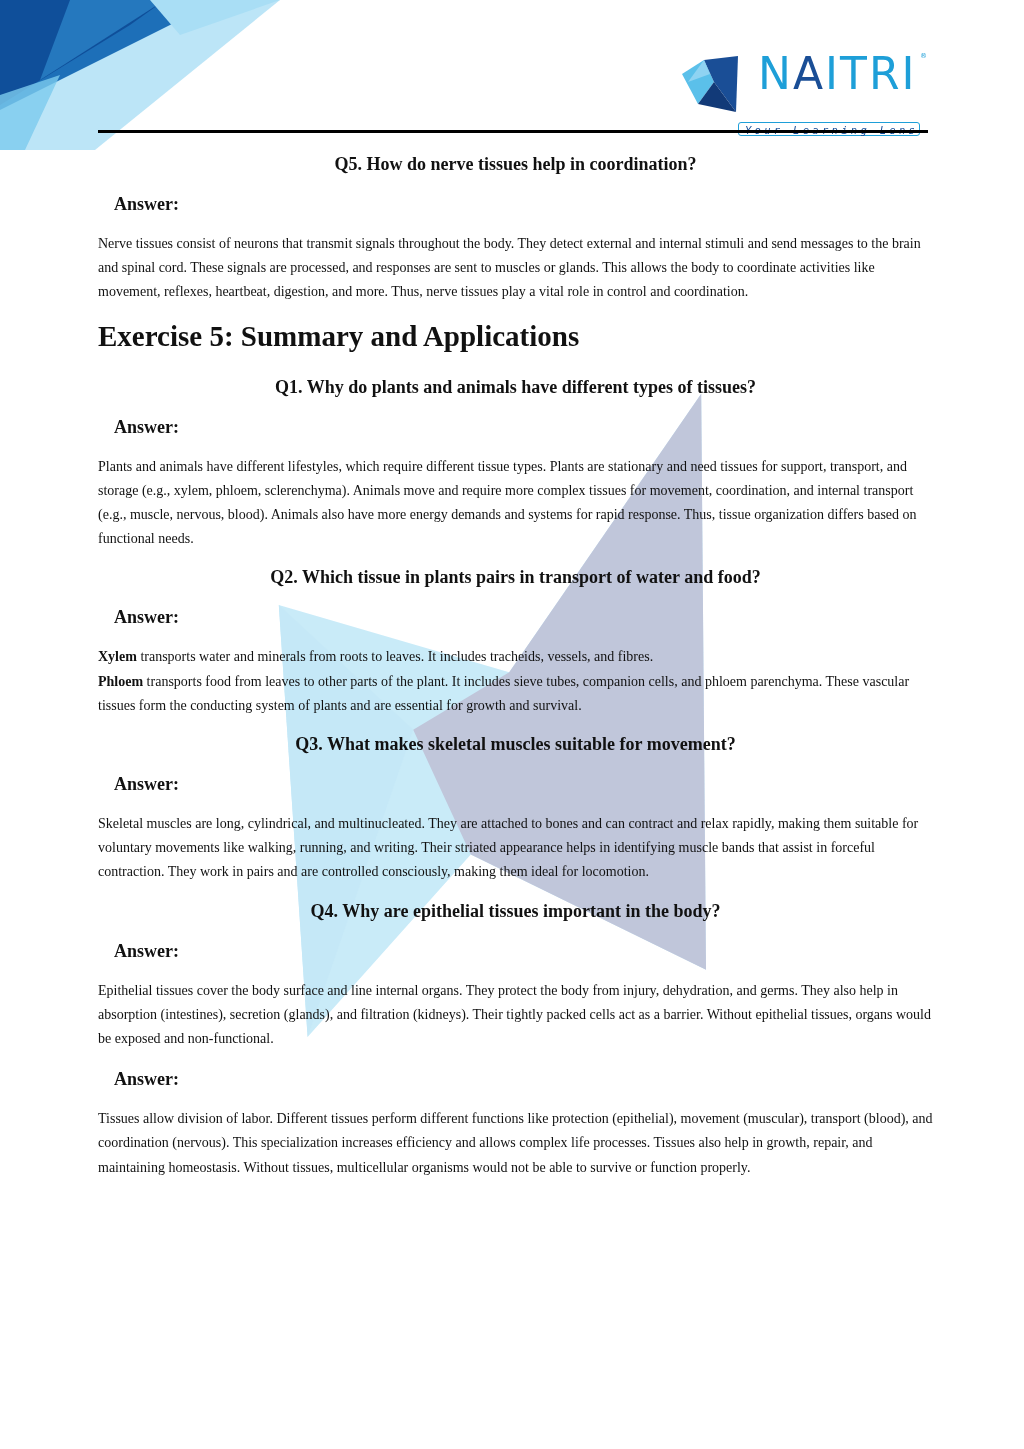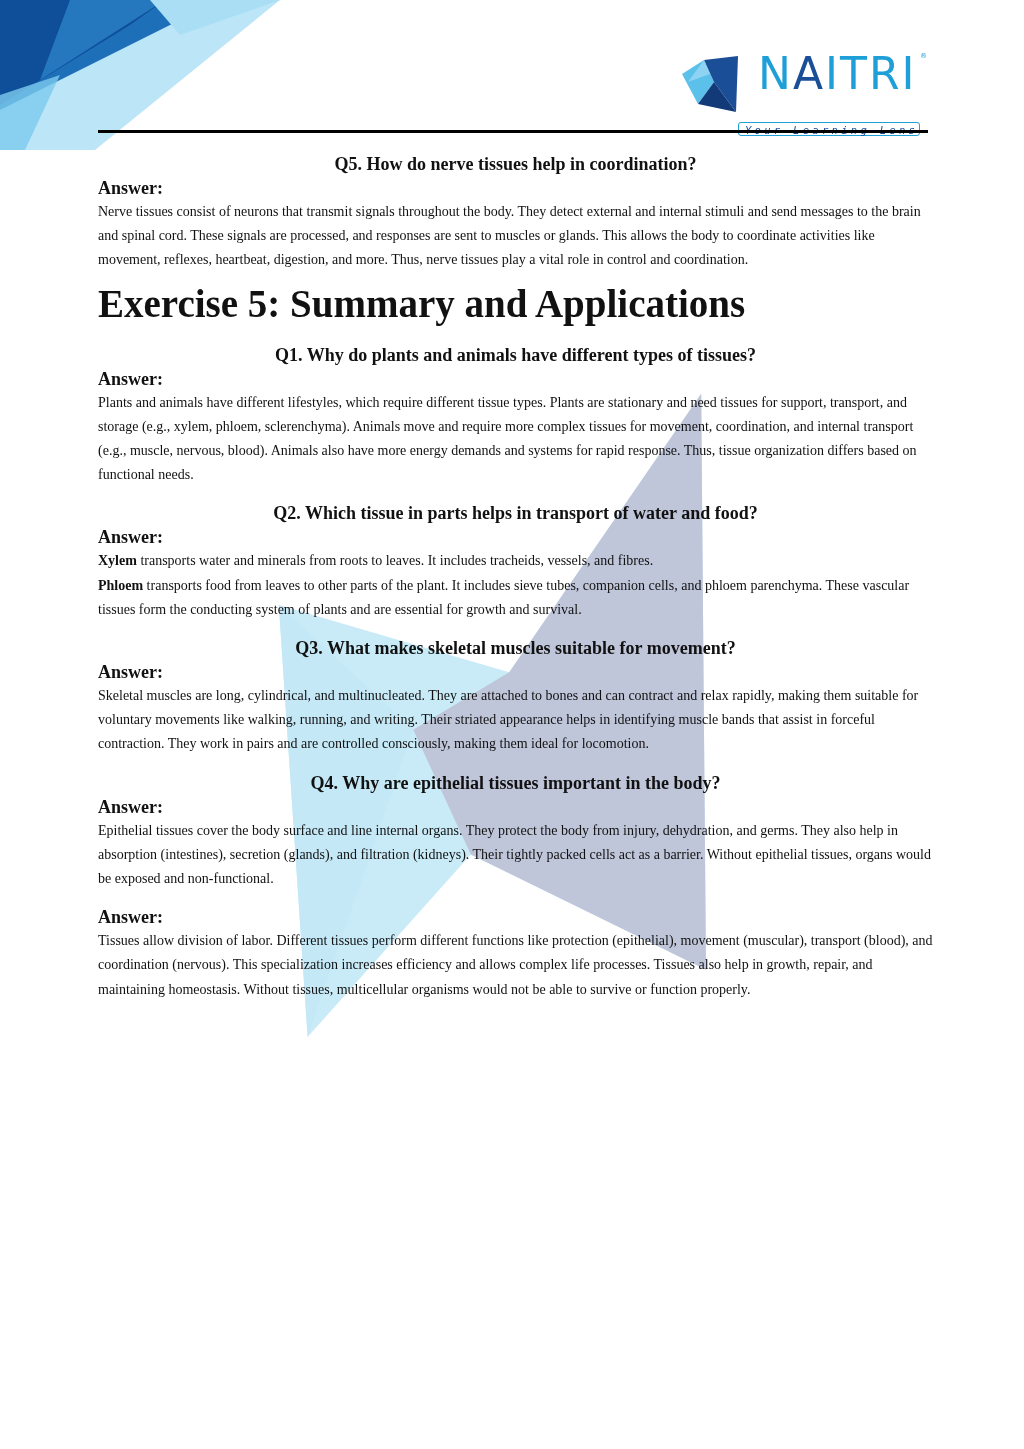--- a/index.html
+++ b/index.html
@@ -16,25 +16,25 @@
   .logo-word { position: absolute; left: 78px; top: 0px; font-family: "DejaVu Sans", sans-serif; font-weight: normal;
                font-size: 44px; letter-spacing: 2px; color: #1e9fd8; line-height: 48px; }
   .logo-word .dark { color: #1a4e96; }
   .logo-reg { position: absolute; left: 240px; top: 2px; font-size: 7px; color: #1e9fd8; font-family: "DejaVu Sans", sans-serif; }
   .logo-tag { position: absolute; left: 58px; top: 49px; width: 182px; height: 14px; border: 1px solid #1e9fd8;
               border-radius: 3px; font-family: "DejaVu Sans Mono", monospace; font-style: italic; font-size: 10.5px;
               letter-spacing: 3.3px; color: #1a4e96; line-height: 14px; padding-left: 6px; box-sizing: border-box; margin-top: 23px; }
 
   .content { position: absolute; left: 98px; top: 152px; width: 835px; z-index: 3; }
   .q { font-weight: bold; font-size: 18px; line-height: 24px; margin: 0; text-align: center; }
-  .ans-label { font-weight: bold; font-size: 18px; line-height: 24px; margin: 0; }
+  .ans-label { font-weight: bold; font-size: 18px; line-height: 24px; margin: 16px; }
   .ans { font-size: 14px; line-height: 24.2px; margin: 0; }
   .ans b { font-weight: bold; }
   .block { margin-bottom: 14px; }
-  .section-title { font-weight: bold; font-size: 39px; line-height: 34px; margin: 12px 0 22px 0; }
+  .section-title { font-weight: bold; font-size: 29px; line-height: 34px; margin: 12px 0 22px 0; }
 </style>
 </head>
 <body>
 
 <svg class="corner-art" viewBox="0 0 300 150">
   <polygon points="0,0 280,0 95,150 0,150" fill="#8fd3f2" opacity="0.6"></polygon>
   <polygon points="0,0 220,0 0,110" fill="#1d6fb8"></polygon>
   <polygon points="0,0 165,0 130,25 0,105" fill="#0f4f9a"></polygon>
   <polygon points="70,0 165,0 40,80" fill="#2a82c7" opacity="0.8"></polygon>
   <polygon points="150,0 280,0 180,35" fill="#a9def5"></polygon>
@@ -70,21 +70,21 @@
 
   <h1 class="section-title">Exercise 5: Summary and Applications</h1>
 
   <div class="block">
     <p class="q">Q1. Why do plants and animals have different types of tissues?</p>
     <p class="ans-label">Answer:</p>
     <p class="ans">Plants and animals have different lifestyles, which require different tissue types. Plants are stationary and need tissues for support, transport, and storage (e.g., xylem, phloem, sclerenchyma). Animals move and require more complex tissues for movement, coordination, and internal transport (e.g., muscle, nervous, blood). Animals also have more energy demands and systems for rapid response. Thus, tissue organization differs based on functional needs.</p>
   </div>
 
   <div class="block">
-    <p class="q">Q2. Which tissue in parts helps in transport of water and food?</p>
+    <p class="q">Q2. Which tissue in plants pairs in transport of water and food?</p>
     <p class="ans-label">Answer:</p>
     <p class="ans"><b>Xylem</b><span> transports water and minerals from roots to leaves. It includes tracheids, vessels, and fibres.</span><br><b>Phloem</b><span> transports food from leaves to other parts of the plant. It includes sieve tubes, companion cells, and phloem parenchyma. These vascular tissues form the conducting system of plants and are essential for growth and survival.</span></p>
   </div>
 
   <div class="block">
     <p class="q">Q3. What makes skeletal muscles suitable for movement?</p>
     <p class="ans-label">Answer:</p>
     <p class="ans">Skeletal muscles are long, cylindrical, and multinucleated. They are attached to bones and can contract and relax rapidly, making them suitable for voluntary movements like walking, running, and writing. Their striated appearance helps in identifying muscle bands that assist in forceful contraction. They work in pairs and are controlled consciously, making them ideal for locomotion.</p>
   </div>
 

